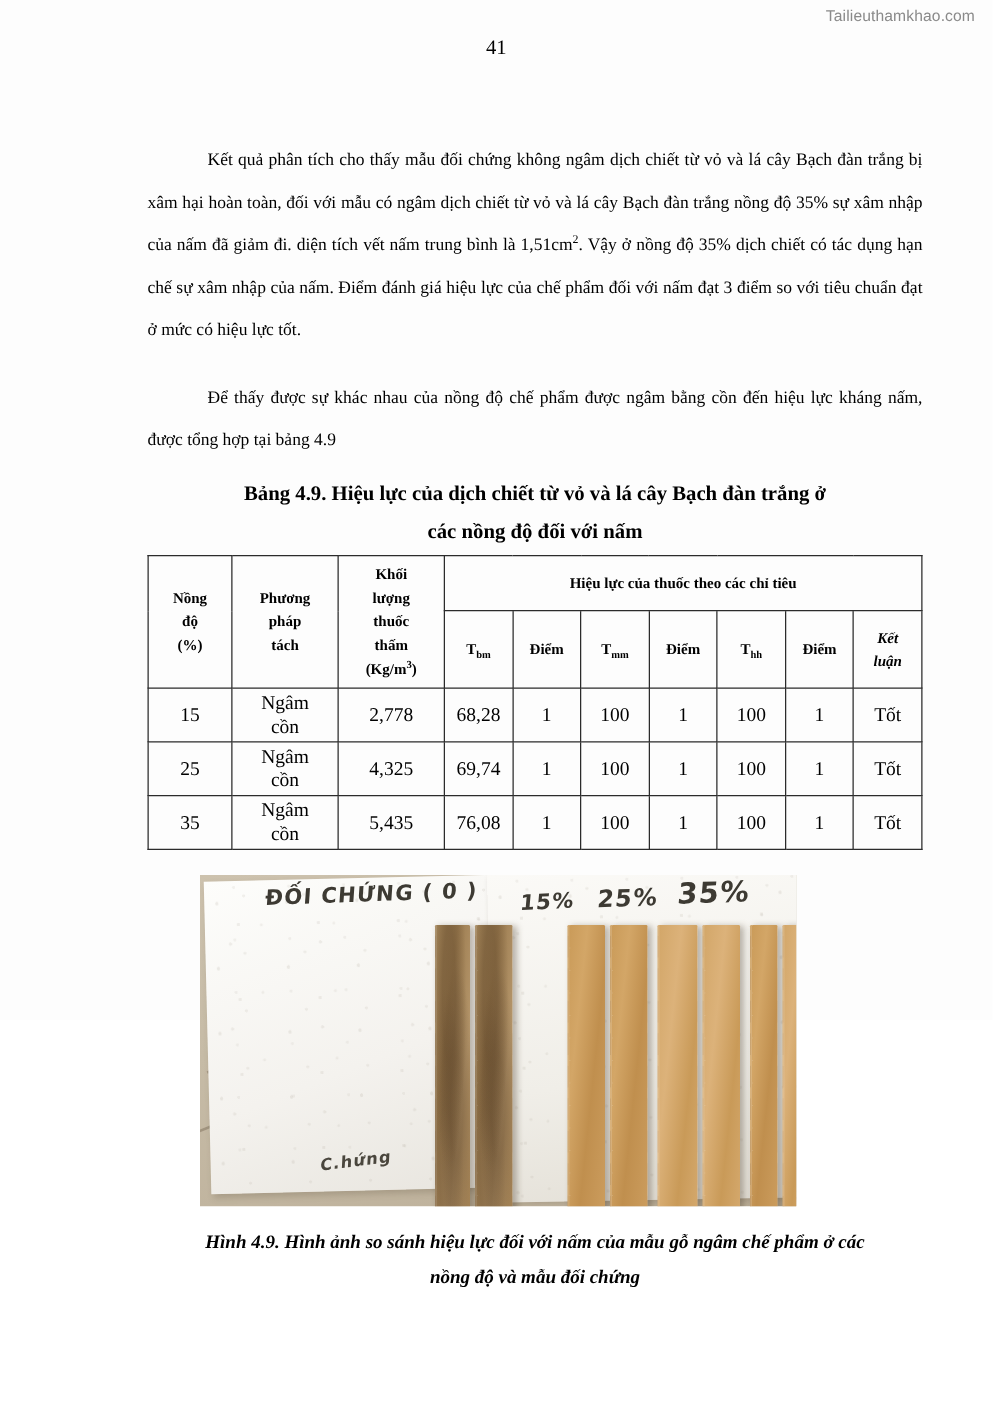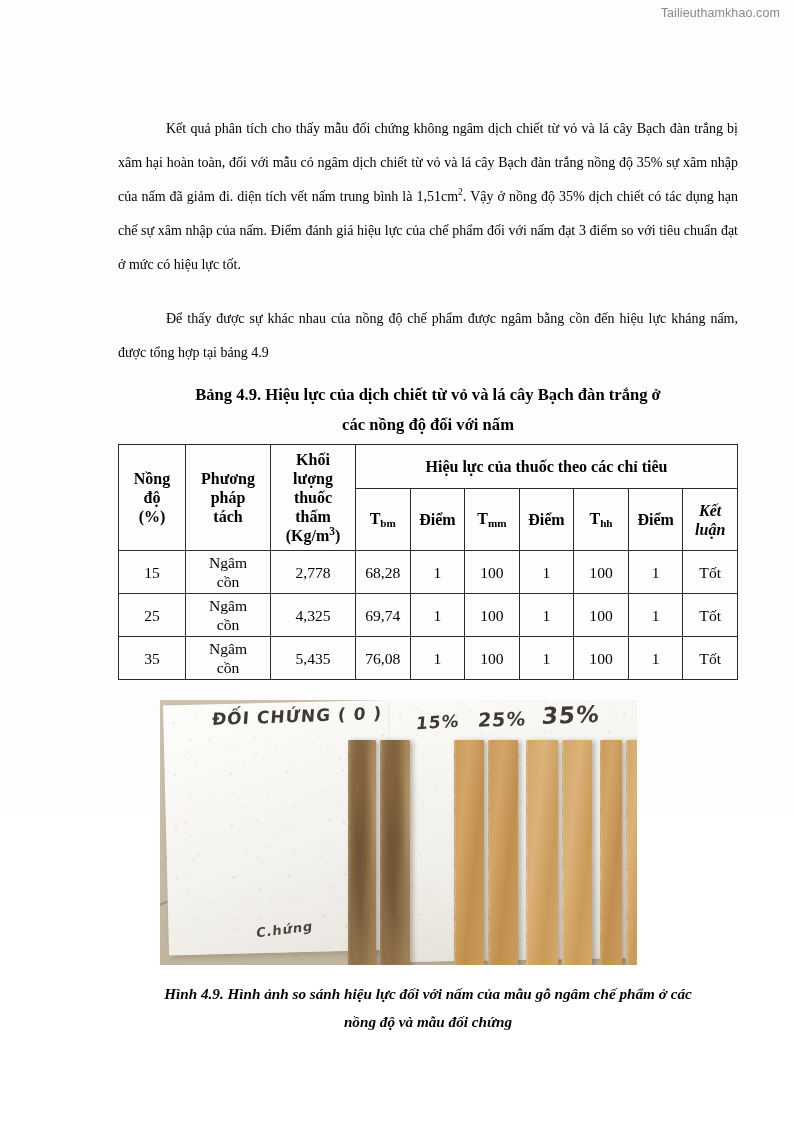--- a/index.html
+++ b/index.html
@@ -88,21 +88,21 @@
   }
   table.data th, table.data td {
     border: 1.1px solid #2b2b2b;
     text-align: center;
     vertical-align: middle;
     padding: 2px 2px;
     line-height: 19px;
   }
   table.data th {
     font-weight: bold;
-    font-size: 16px;
+    font-size: 12px;
   }
   table.data td {
     font-weight: normal;
     font-size: 15.6px;
   }
   .h-nongdo   { width: 62px; }
   .h-phuong   { width: 80px; }
   .h-khoi     { width: 80px; }
   .h-t        { width: 60px; }
   .h-diem     { width: 56px; }
@@ -253,20 +253,21 @@
   }
   .fig-caption .line2 { display: block; }
 </style>
 </head>
 <body>
 
 <div class="page">
 
   <div class="watermark">Tailieuthamkhao.com</div>
 
+  <div class="page-number">41</div>
 
   <div class="content">
 
     <p class="para"><span>Kết quả phân tích cho thấy mẫu đối chứng không ngâm dịch chiết từ vỏ và lá cây Bạch đàn trắng bị xâm hại hoàn toàn, đối với mẫu có ngâm dịch chiết từ vỏ và lá cây Bạch đàn trắng nồng độ 35% sự xâm nhập của nấm đã giảm đi. diện tích vết nấm trung bình là 1,51cm</span><sup class="sq">2</sup><span>. Vậy ở nồng độ 35% dịch chiết có tác dụng hạn chế sự xâm nhập của nấm. Điểm đánh giá hiệu lực của chế phẩm đối với nấm đạt 3 điểm so với tiêu chuẩn đạt ở mức có hiệu lực tốt.</span></p>
 
     <p class="para">Để thấy được sự khác nhau của nồng độ chế phẩm được ngâm bằng cồn đến hiệu lực kháng nấm, được tổng hợp tại bảng 4.9</p>
 
     <div class="table-caption">
       <span>Bảng 4.9. Hiệu lực của dịch chiết từ vỏ và lá cây Bạch đàn trắng ở</span>
       <span class="line2">các nồng độ đối với nấm</span>

